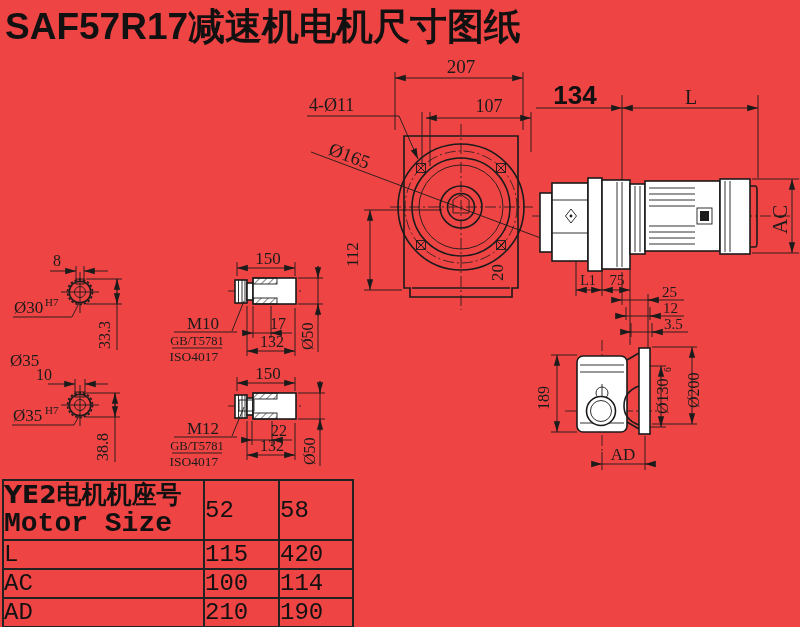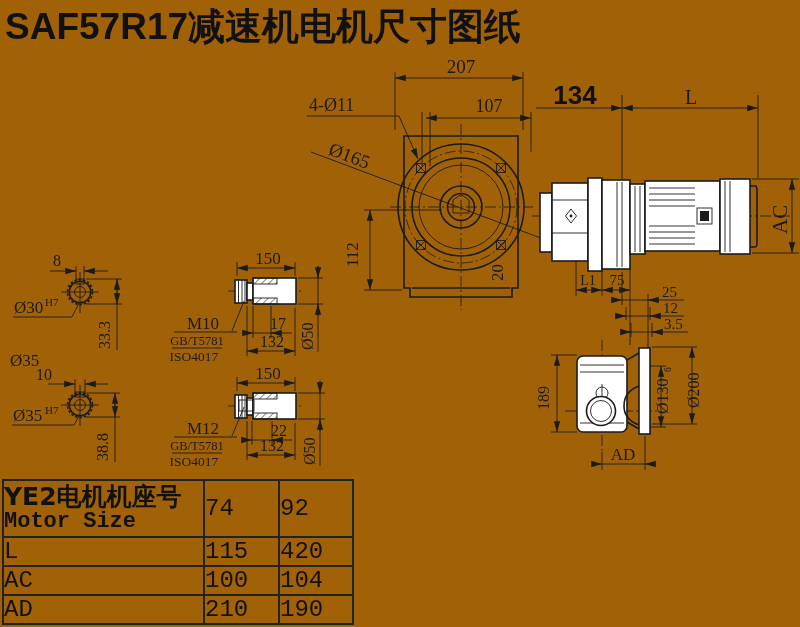--- a/index.html
+++ b/index.html
@@ -1,36 +1,36 @@
 <!DOCTYPE html>
 <html><head>
 <meta charset="utf-8">
 <style>
   html,body{margin:0;padding:0;background:#ffffff;}
-  #page{position:relative;width:800px;height:627px;background:#a16207;overflow:hidden;
+  #page{position:relative;width:800px;height:627px;background:#ef4444;overflow:hidden;
         font-family:"Liberation Sans",sans-serif;color:#1b1b1b;}
   #title{position:absolute;left:5px;top:2px;font-size:37px;font-weight:bold;
          letter-spacing:0px;white-space:nowrap;color:#111;}
   #logo{position:absolute;left:66px;top:59px;border:2px solid #6b4444;background:#fff;padding:1px;}
   #logo .inner{border:1px solid #3a3a8e;padding:0px 5px 1px 5px;
         font-family:"Liberation Serif",serif;font-weight:bold;font-size:21px;color:#2b2b9e;}
   svg{position:absolute;left:0;top:0;}
   .ln{stroke:#1b1b1b;stroke-width:1.6;fill:none;stroke-linejoin:miter;}
   .lf{stroke:#1b1b1b;stroke-width:1.6;fill:#fff;}
   .tn{stroke:#1b1b1b;stroke-width:0.9;fill:none;}
   .cl{stroke:#1b1b1b;stroke-width:0.8;fill:none;stroke-dasharray:11 3 2 3;}
   .dt{font-family:"Liberation Serif","DejaVu Serif",serif;fill:#1b1b1b;}
   .bt{font-family:"Liberation Sans",sans-serif;font-weight:bold;fill:#111;}
   #spec-table{position:absolute;left:2px;top:479px;border-collapse:collapse;
         table-layout:fixed;font-family:"Liberation Mono","DejaVu Sans Mono",monospace;}
   #spec-table td{border:2.5px solid #222;text-align:left;vertical-align:middle;
         padding:0;font-size:24px;color:#111;}
   #spec-table .hdr{width:199px;height:55px;line-height:1.1;}
   #spec-table .hdr .cn{font-size:25px;font-weight:bold;font-family:"DejaVu Sans",sans-serif;}
-  #spec-table .hdr .en{font-size:22px;font-weight:bold;}
+  #spec-table .hdr .en{font-size:28px;font-weight:bold;}
   #spec-table .c2{width:73px;}
   #spec-table .c3{width:72px;}
   #spec-table .r{height:28px;}
 </style>
 </head>
 <body>
 
 <div id="page">
 
   <div id="title">SAF57R17减速机电机尺寸图纸</div>
@@ -344,32 +344,32 @@
     </g>
   </svg>
 
   <table id="spec-table">
     <tbody>
         <tr>
       <td class="hdr">
         <div class="cn">YE2电机机座号</div>
         <div class="en">Motor Size</div>
       </td>
-      <td class="c2">74</td>
-      <td class="c3">92</td>
+      <td class="c2">52</td>
+      <td class="c3">58</td>
     </tr>
     <tr class="r">
       <td>L</td>
       <td>115</td>
       <td>420</td>
     </tr>
     <tr class="r">
       <td>AC</td>
       <td>100</td>
-      <td>104</td>
+      <td>114</td>
     </tr>
     <tr class="r">
       <td>AD</td>
       <td>210</td>
       <td>190</td>
     </tr>
   </tbody>
     </table>
 
 </div>

